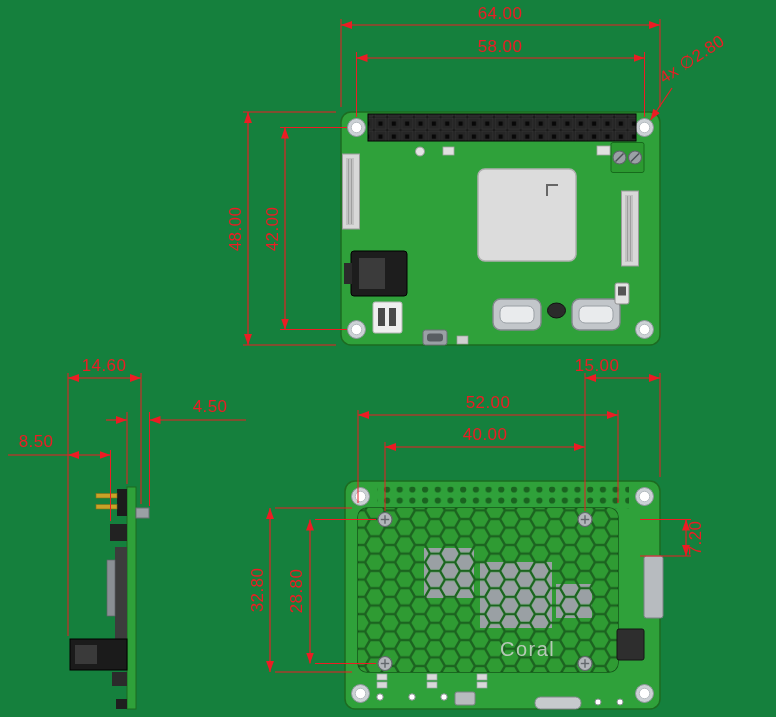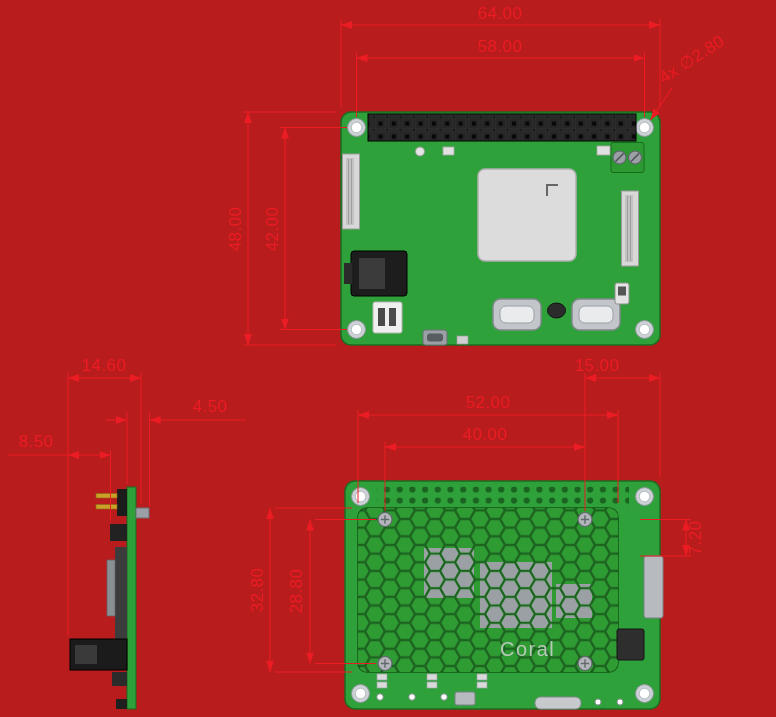--- a/index.html
+++ b/index.html
@@ -1,16 +1,16 @@
 <!DOCTYPE html>
 <html><head>
 <meta charset="utf-8">
 <style>
   html,body{margin:0;padding:0;background:#ffffff;font-family:"Liberation Sans",sans-serif;}
-  .stage{position:relative;width:776px;height:717px;background:#b91c1c;overflow:hidden;}
+  .stage{position:relative;width:776px;height:717px;background:#15803d;overflow:hidden;}
   svg{display:block;}
   .dim-text{fill:#ec1c24;font-size:17px;font-family:"Liberation Sans",sans-serif;letter-spacing:.4px;}
   .dim-line{stroke:#ec1c24;stroke-width:1.15;fill:none;}
   .ext-line{stroke:#ec1c24;stroke-width:1;fill:none;}
   .logo-text{fill:#c6cec6;font-size:20px;letter-spacing:1.5px;opacity:.9;font-family:"Liberation Sans",sans-serif;}
 </style>
 </head>
 <body>
 
 <div class="stage">

